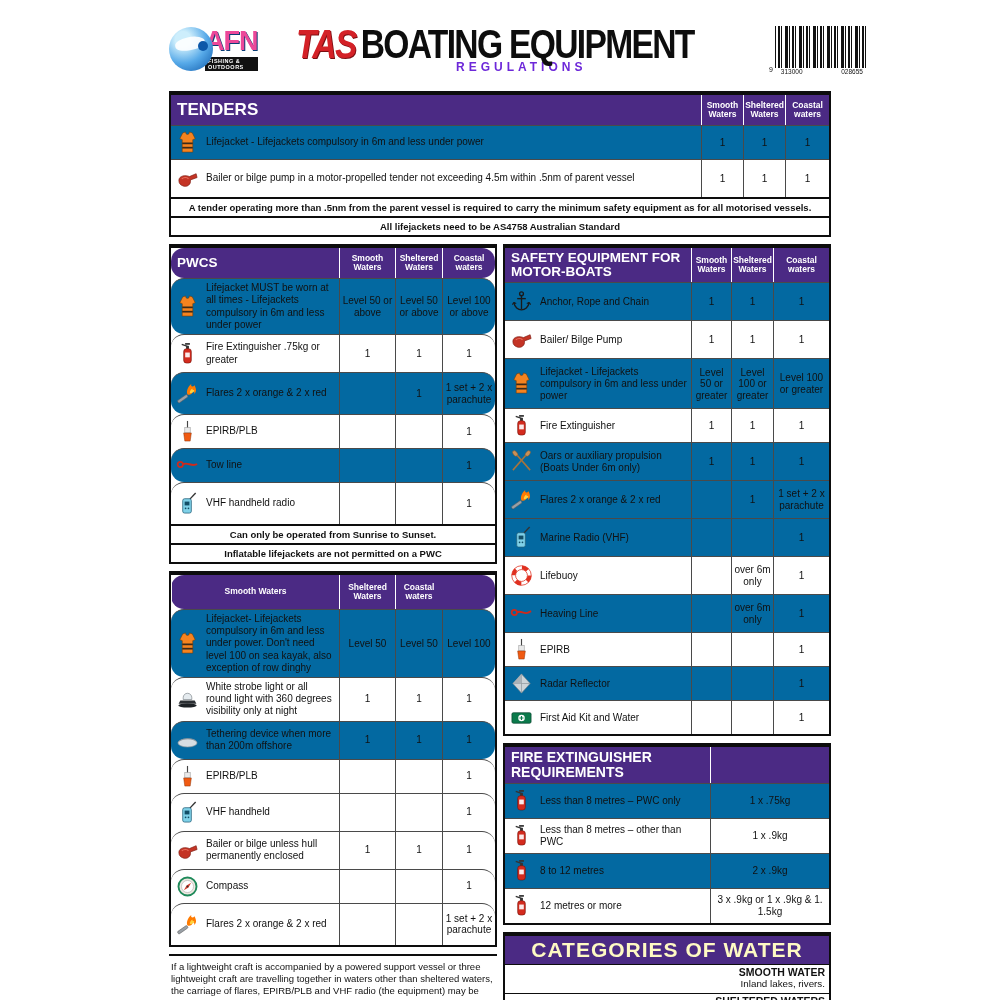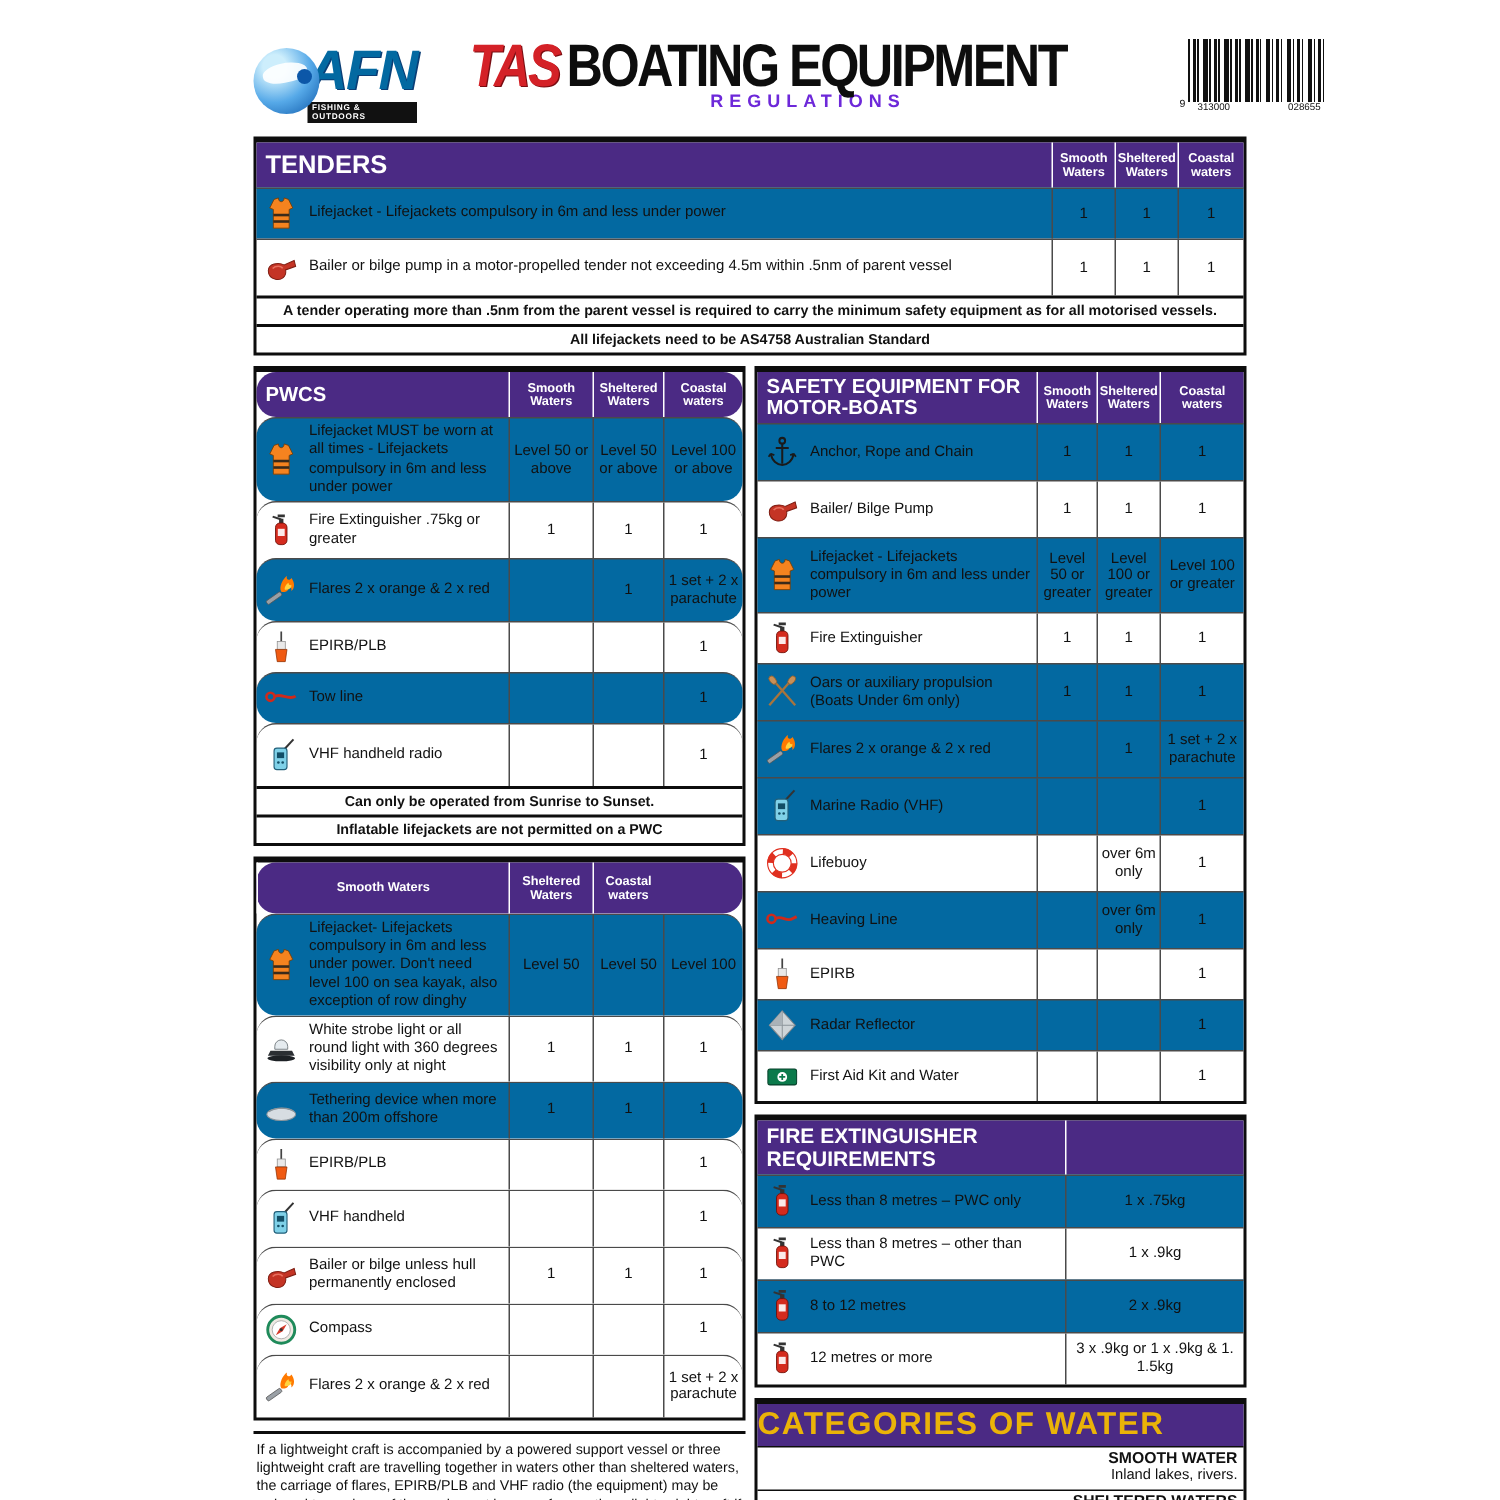--- a/index.html
+++ b/index.html
@@ -10,21 +10,21 @@
   .hdr { display:flex; align-items:flex-start; height:64px; margin-bottom:5px; }
   .logo { width:106px; display:flex; align-items:center; position:relative; padding-top:4px; }
   .ball { width:44px; height:44px; border-radius:50%;
           background:radial-gradient(circle at 32% 28%, #cdeefc 0 18%, #56a9e8 55%, #0c57a8 100%);
           position:relative; flex:0 0 auto; }
   .ball:before { content:""; position:absolute; left:6px; top:10px; width:30px; height:13px;
           border-radius:50% 60% 40% 50%; background:#fff; transform:rotate(-12deg); opacity:.9; }
   .ball:after { content:""; position:absolute; right:5px; top:14px; width:10px; height:10px;
           border-radius:50%; background:#0c57a8; }
   .brandtxt { margin-left:-8px; }
-  .afn { font-size:37px; font-weight:800; font-style:italic; color:#0369a1;
+  .afn { font-size:27px; font-weight:800; color:#ec4899;
          text-shadow:1px 1px 0 #0a3e76; letter-spacing:-1px; }
   .tagline { font-size:5.5px; font-weight:700; background:#111; color:#fff; padding:1px 3px; letter-spacing:.5px; }
   .titlewrap { flex:1; line-height:1; padding-top:2px; white-space:nowrap;margin-left:38px; }
   .bigline { font-size:40px; font-weight:800; letter-spacing:-2px; transform:scaleX(.84); transform-origin:left; }
   .tas { color:#d42127; font-style:italic; margin-right:6px; text-shadow:1px 1px 0 #7a0d12; }
   .be { color:#0d0d0d; }
   .regs { font-size:12px; font-weight:800; letter-spacing:4px; color:#6d28d9; text-align:center; padding-right:22px; margin-top:-3px; }
   .barcode { width:100px; flex:0 0 auto; display:flex; align-items:flex-end; gap:2px; padding-top:4px; }
   .bc-prefix { font-size:7px; line-height:10px; }
   .bc-box { flex:1; border:0; }
@@ -63,21 +63,21 @@
   
   .paras { border-top:2px solid #0d0d0d; }
   .para { font-size:9.5px; line-height:1.3; padding:5px 2px 7px 2px; border-bottom:2px solid #0d0d0d; }
 
   
   .fire-title { font-size:14px; }
   .fire-head-val { border-left:1.5px solid #fff; align-self:stretch; }
   .fire-row { min-height:35px; }
 
   
-  .cat-band { background:#4b2a84; color:#eab308; font-size:21px; font-weight:800;
+  .cat-band { background:#4b2a84; color:#fef9c3; text-align:center; font-size:21px; font-weight:800;
               letter-spacing:1px; padding:2px 0; transform:none; }
   .cat-entry { text-align:right; padding:1px 4px 3px 4px; border-top:1.5px solid #0d0d0d; }
   .cat-entry:first-of-type { border-top:none; }
   .cat-h { font-size:10.5px; font-weight:800; }
   .cat-t { font-size:9.8px; line-height:1.25; }
 
   .mh30 { min-height:30px; } .mh34 { min-height:34px; } .mh38 { min-height:38px; }
   .mh42 { min-height:42px; } .mh50 { min-height:50px; } .mh56 { min-height:56px; }
 </style>
 </head>

